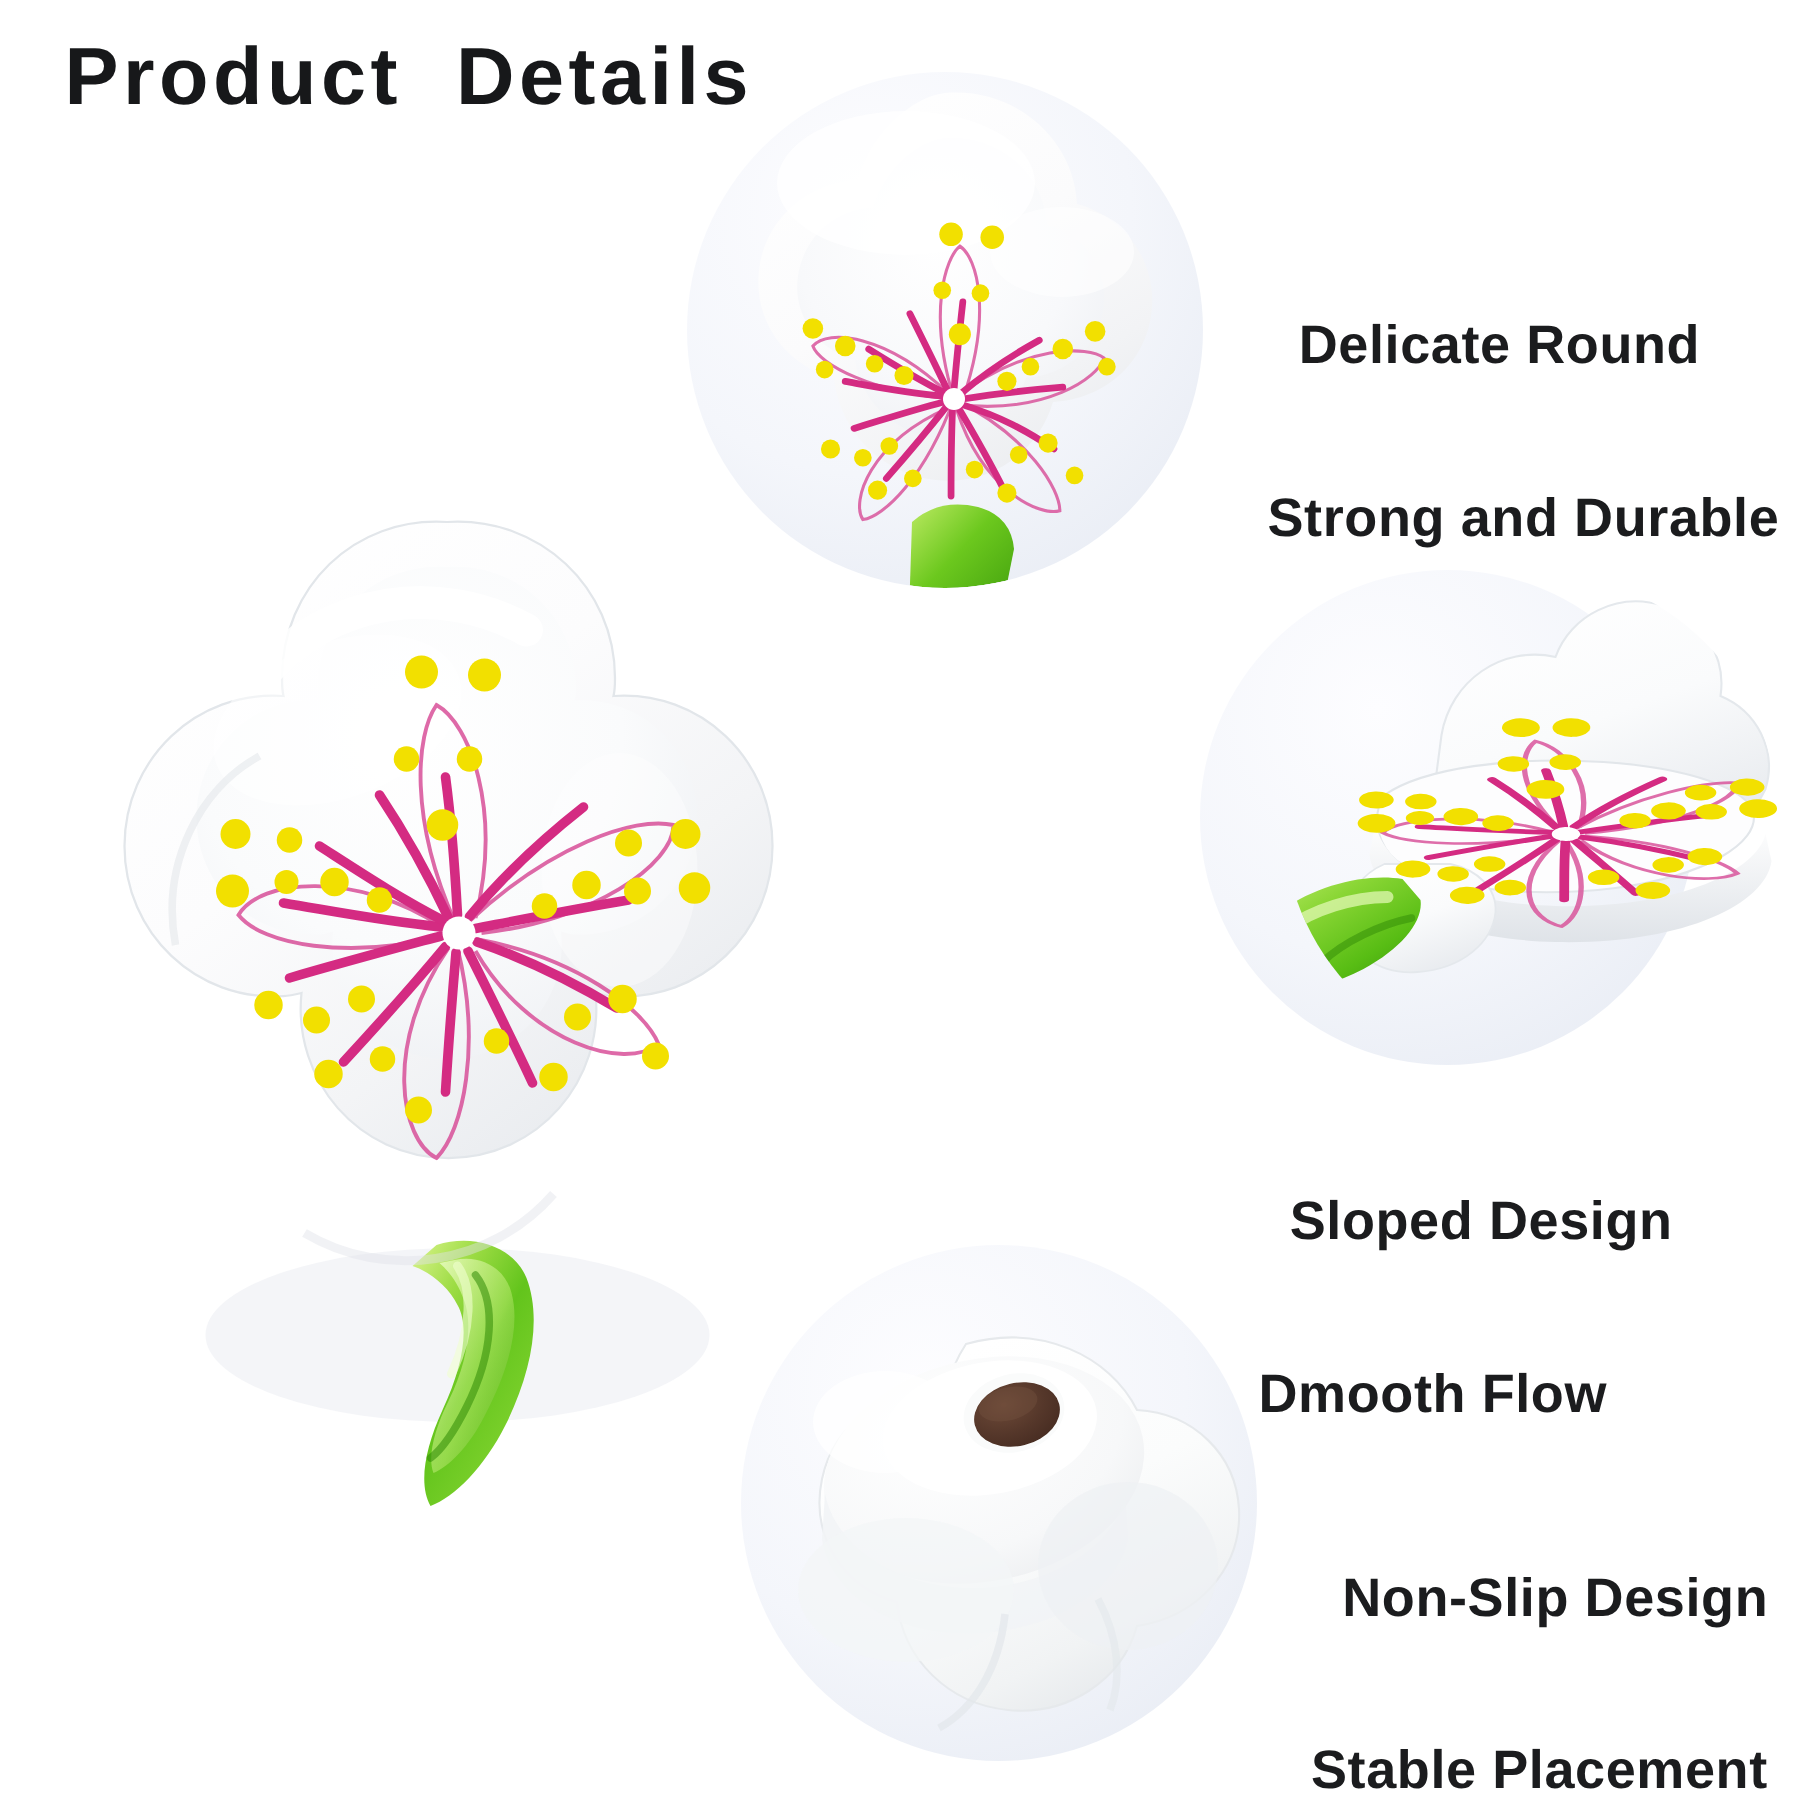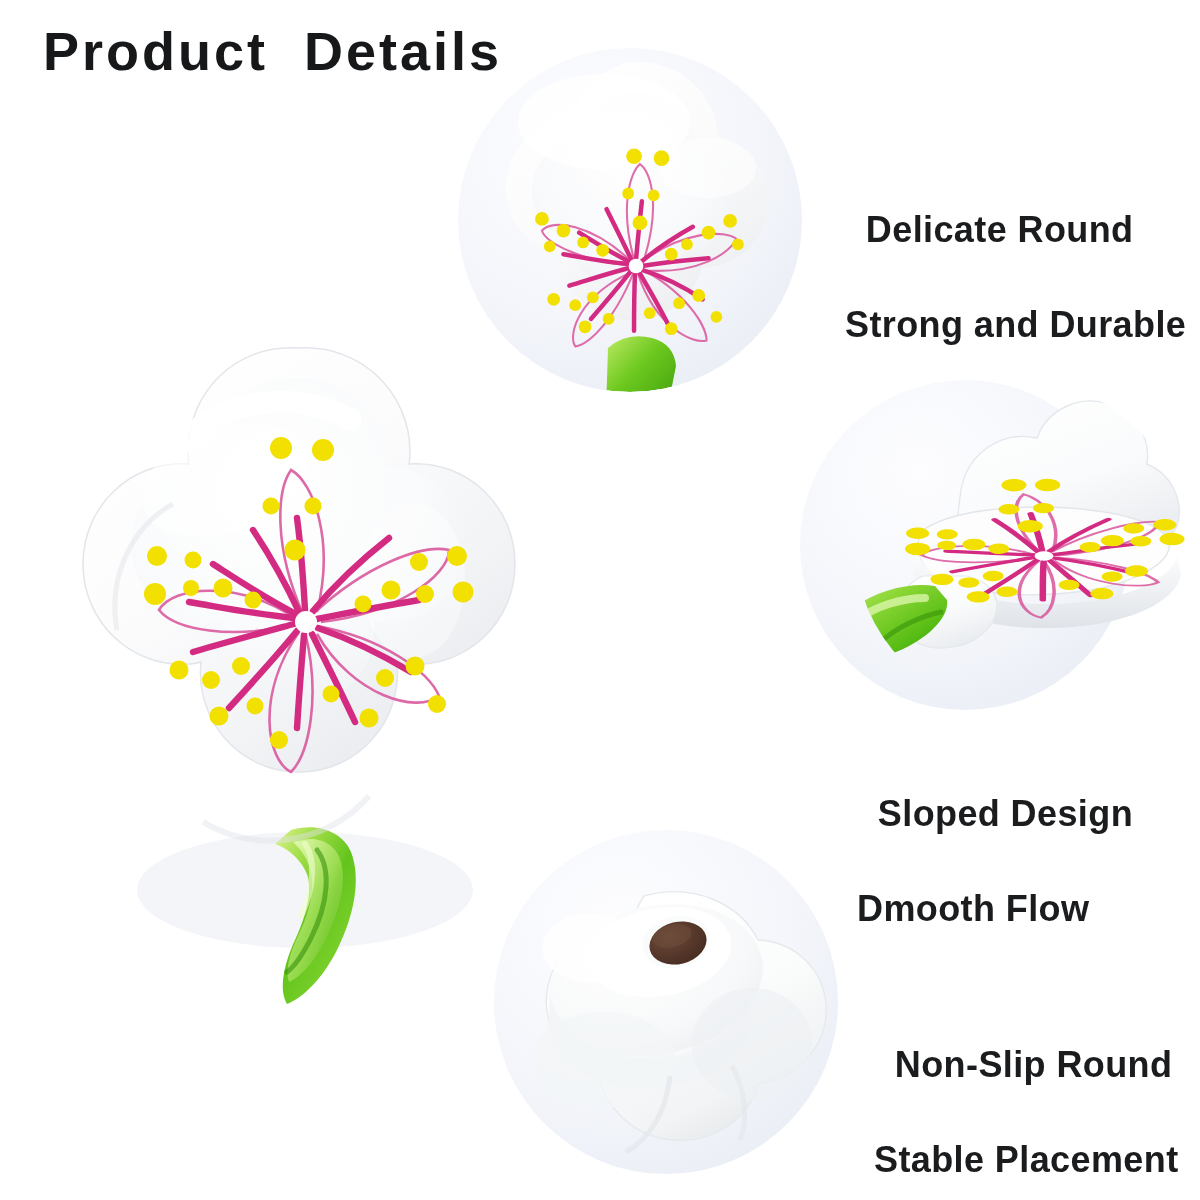--- a/index.html
+++ b/index.html
@@ -30,23 +30,23 @@
   
   .caption {
     position: absolute;
     font-size: 36px;
     font-weight: bold;
     color: #1b1c1e;
     line-height: 1.32;
     letter-spacing: 0.4px;
     white-space: pre;
   }
-  .caption .l2 { display: block; }
+  .caption .l2 { display: block; margin-top: 20px; }
   #caption-delicate { left: 845px; top: 158px; }
-  #caption-sloped   { left: 857px; top: 742px; }
+  #caption-sloped   { left: 839px; top: 742px; }
   #caption-nonslip  { left: 874px; top: 993px; }
 
   
   .inset {
     position: absolute;
     border-radius: 50%;
     overflow: visible;
   }
   .inset .disc {
     position: absolute;
@@ -517,15 +517,15 @@
           <path d="M176 246 c-4 38 -22 64 -44 76" fill="none" stroke="#e3e7eb" stroke-width="5" opacity="0.7"></path>
           <path d="M238 236 c14 26 16 54 8 74" fill="none" stroke="#e3e7eb" stroke-width="5" opacity="0.6"></path>
           <ellipse cx="96" cy="118" rx="48" ry="34" fill="#ffffff" opacity="0.75"></ellipse>
         </g>
       </svg>
     </div>
   </div>
 </div>
 
 <div class="caption" id="caption-nonslip">
-  <span class="l1">Non-Slip Round</span>
+  <span class="l1">Non-Slip Design</span>
   <span class="l2">Stable Placement</span>
 </div>
 
 </body></html>

